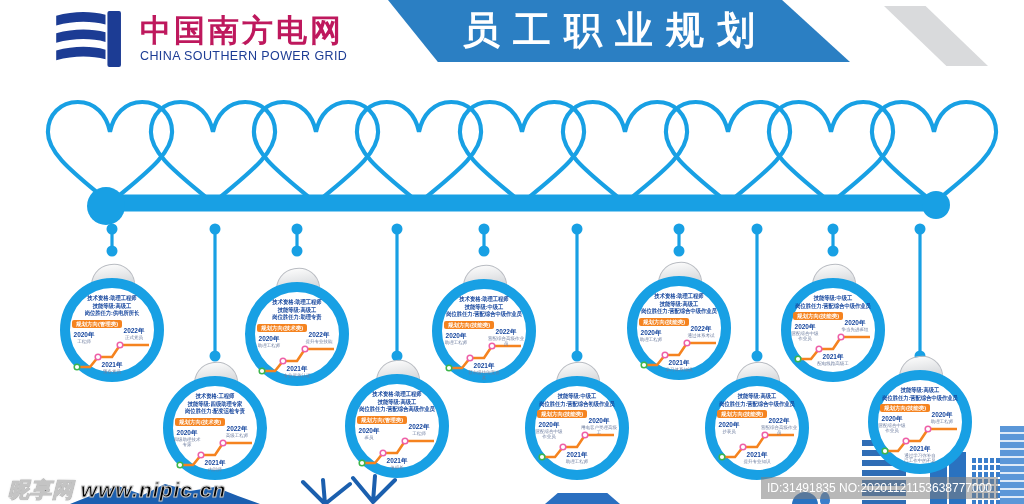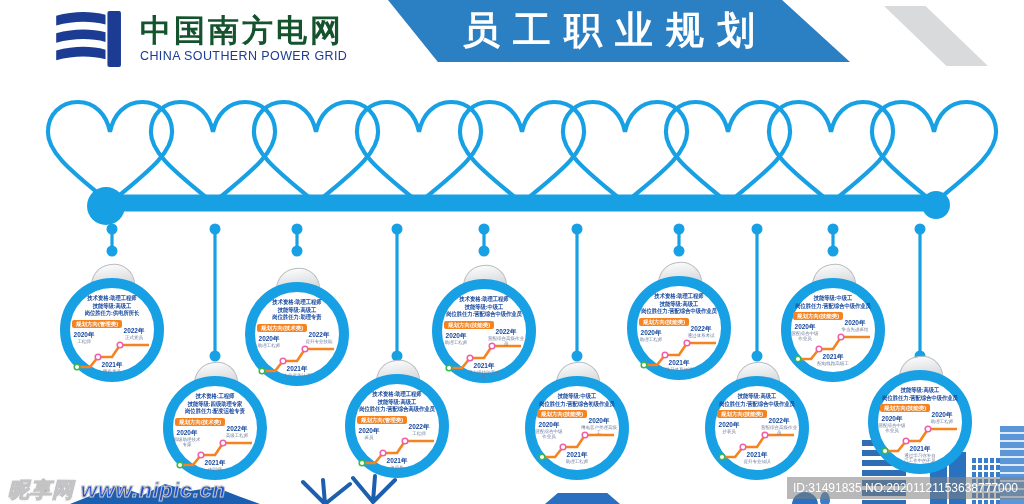--- a/index.html
+++ b/index.html
@@ -4,21 +4,21 @@
 <style>
   html,body{margin:0;padding:0;background:#fff;}
   #poster{
     position:relative;width:1024px;height:504px;overflow:hidden;background:#fff;
     font-family:"Liberation Sans","DejaVu Sans",sans-serif;
   }
   
   .logo{position:absolute;left:52px;top:10px;display:flex;align-items:center;gap:10px;}
   .logo-mark{width:78px;height:58px;}
   .logo-text{display:flex;flex-direction:column;line-height:1;}
-  .logo-cn{font-size:31px;font-weight:900;color:#14532d;letter-spacing:3px;}
+  .logo-cn{font-size:31px;font-weight:900;color:#be185d;letter-spacing:3px;}
   .logo-en{font-size:12.5px;font-weight:400;color:#1c3c94;margin-top:4px;letter-spacing:.4px;}
   .banner{
     position:absolute;left:388px;top:0;width:462px;height:62px;background:#2b7fc3;
     clip-path:polygon(0 0,85.3% 0,100% 100%,10.8% 100%);
   }
   .banner-title{
     position:absolute;left:74px;top:0;height:70px;line-height:60px;
     color:#fff;font-size:38px;font-weight:900;letter-spacing:13px;white-space:nowrap;
   }
   .banner-stripe{
@@ -71,26 +71,26 @@
     background-image:repeating-linear-gradient(transparent 0 6px,rgba(255,255,255,.8) 6px 8px);}
   .dot-deco{position:absolute;left:792px;top:492px;width:26px;height:26px;border-radius:50%;background:#2a72c0;}
   .drop-deco{position:absolute;left:820px;top:492px;width:10px;height:14px;background:#3a7ecb;
     border-radius:50% 50% 50% 50%/60% 60% 40% 40%;}
   .hex-deco{position:absolute;left:545px;top:493px;width:75px;height:11px;background:#2a6fc0;
     clip-path:polygon(0 100%,17% 0,83% 0,100% 100%);}
   #mountains,#turbines{position:absolute;}
   
   .watermark{
     position:absolute;left:8px;top:476px;z-index:6;
-    color:#1d4ed8;font-weight:900;font-style:italic;font-size:21px;letter-spacing:1px;
+    color:#000000;font-weight:900;font-style:italic;font-size:21px;letter-spacing:1px;
     -webkit-text-stroke:1px #c4c4c4;text-shadow:0 0 2px rgba(160,160,160,.7);
     white-space:nowrap;
   }
   .idbar{
-    position:absolute;left:787px;top:477px;width:237px;height:22px;z-index:6;
+    position:absolute;left:761px;top:477px;width:237px;height:22px;z-index:6;
     background:rgba(125,125,125,.55);color:#fff;font-size:12px;
     display:flex;align-items:center;justify-content:center;white-space:nowrap;
   }
 </style>
 </head>
 <body>
 
 <div id="poster">
 
   <div class="logo">

